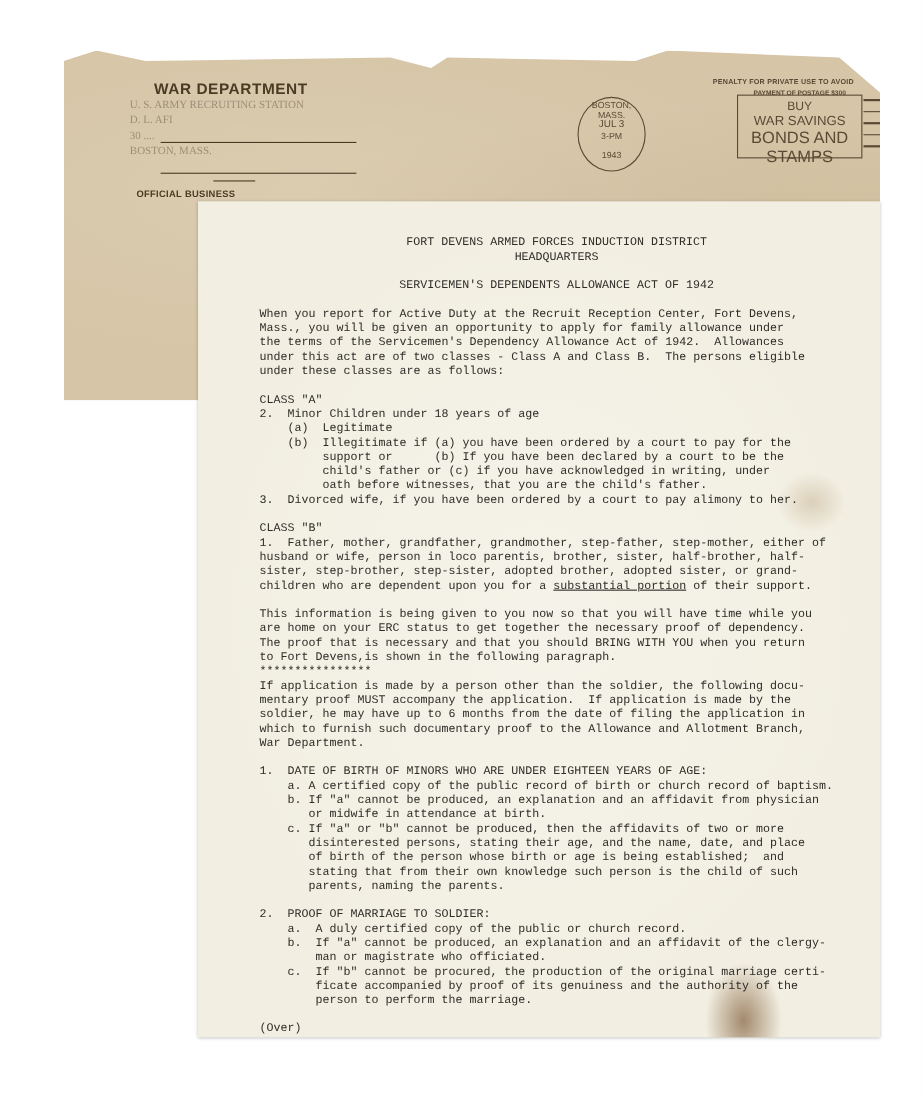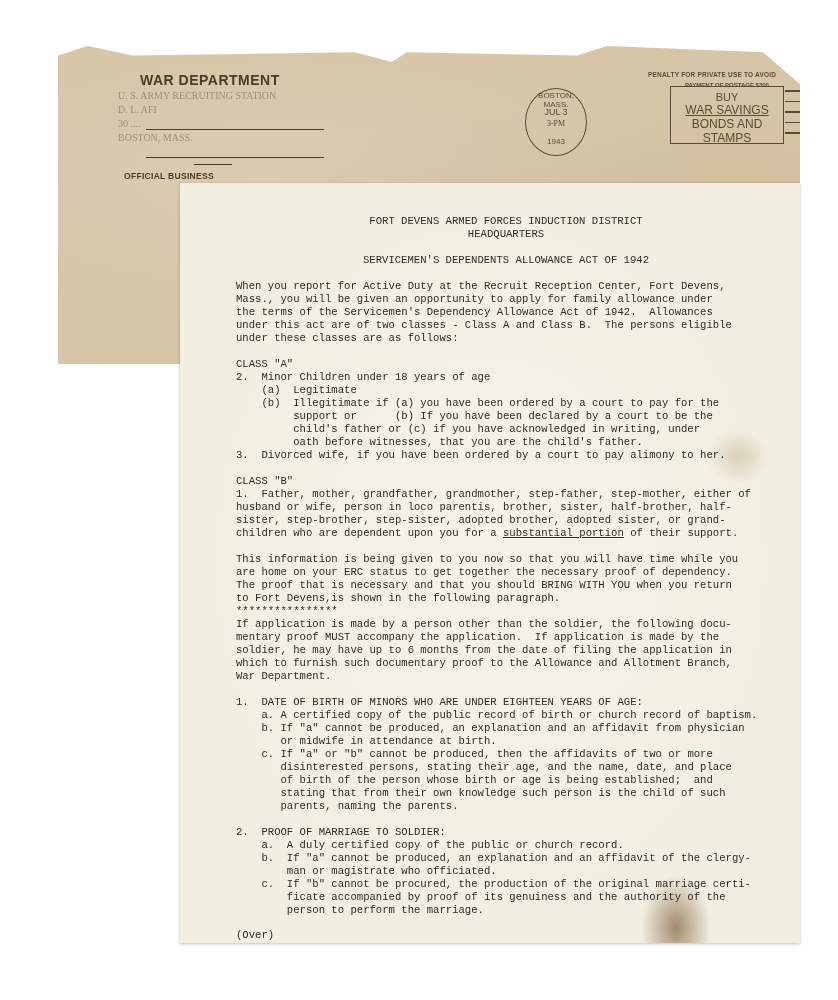--- a/index.html
+++ b/index.html
@@ -9,28 +9,28 @@
     clip-path: polygon(0 3%, 4% 0, 10% 3%, 40% 2%, 45% 5%, 47% 2%, 70% 3%, 74% 0%, 95% 2%, 100% 12%, 100% 100%, 0 100%); }
   .env-title { position:absolute; left:82px; top:26px; font-weight:bold; font-size:14px; color:#4a3b25; letter-spacing:0.5px; }
   .env-return { position:absolute; left:60px; top:43px; font-family:Liberation Serif, serif; font-size:10px; color:#8a7a66; line-height:14px; opacity:0.75; }
   .env-line1 { position:absolute; left:88px; top:83px; width:178px; height:1px; background:#4a3b25; }
   .env-line2 { position:absolute; left:88px; top:111px; width:178px; height:1px; background:#4a3b25; }
   .env-short { position:absolute; left:136px; top:118px; width:38px; height:1px; background:#4a3b25; }
   .env-official { position:absolute; left:66px; top:125px; font-weight:bold; font-size:8.5px; color:#4a3b25; letter-spacing:0.3px; }
   .postmark { position:absolute; left:467px; top:42px; width:60px; height:66px; border:1.5px solid #5a4a35; border-radius:50%; color:#5a4a35; font-family:"Liberation Sans", sans-serif; text-align:center; }
   .pm-city { position:absolute; top:2px; left:0; width:100%; font-size:8px; }
   .pm-date { position:absolute; top:18px; left:0; width:100%; font-size:9px; }
-  .pm-time { position:absolute; top:30px; left:0; width:100%; font-size:8px;font-family:Liberation Serif, serif; }
+  .pm-time { position:absolute; top:30px; left:0; width:100%; font-size:8px; }
   .pm-year { position:absolute; top:48px; left:0; width:100%; font-size:8px; }
   .penalty { position:absolute; left:590px; top:25px; font-size:6.5px; font-weight:bold; color:#5a4a35; letter-spacing:0.2px; }
   .slogan { position:absolute; left:612px; top:40px; width:112px; height:56px; border:1px solid #5a4a35; color:#5a4a35; text-align:center; }
   .slogan .pay { position:absolute; top:-5px; left:-4px; width:120px; font-size:6px; font-weight:bold; }
   .slogan .l1 { font-size:11px; margin-top:4px; }
-  .slogan .l2 { font-size:12px;text-decoration:underline; }
-  .slogan .l3 { font-size:12px; }
+  .slogan .l2 { font-size:12px; }
+  .slogan .l3 { font-size:15px; }
   .bars { position:absolute; left:727px; top:44px; width:30px; }
   .bars div { height:1.5px; background:#5a4a35; margin-bottom:9px; }
 
   .sheet { position:absolute; left:180px; top:183px; width:620px; height:760px; background:#f2efe2;
     box-shadow: 0 1px 3px rgba(0,0,0,0.25);
     background-image: radial-gradient(ellipse at 90% 36%, rgba(150,110,60,0.25), transparent 4%), radial-gradient(ellipse at 80% 98%, rgba(110,70,30,0.6), transparent 5%), radial-gradient(ellipse at 50% 50%, rgba(255,255,255,0.25), transparent 70%); }
   .doc { position:absolute; left:56px; top:32px; width:540px; font-family:"Liberation Mono", monospace; font-size:10.6px; line-height:13px; color:#2f2c28; }
   .center { text-align:center; }
   .p { margin:0; white-space:pre-wrap; }
   .gap { height:13px; }

